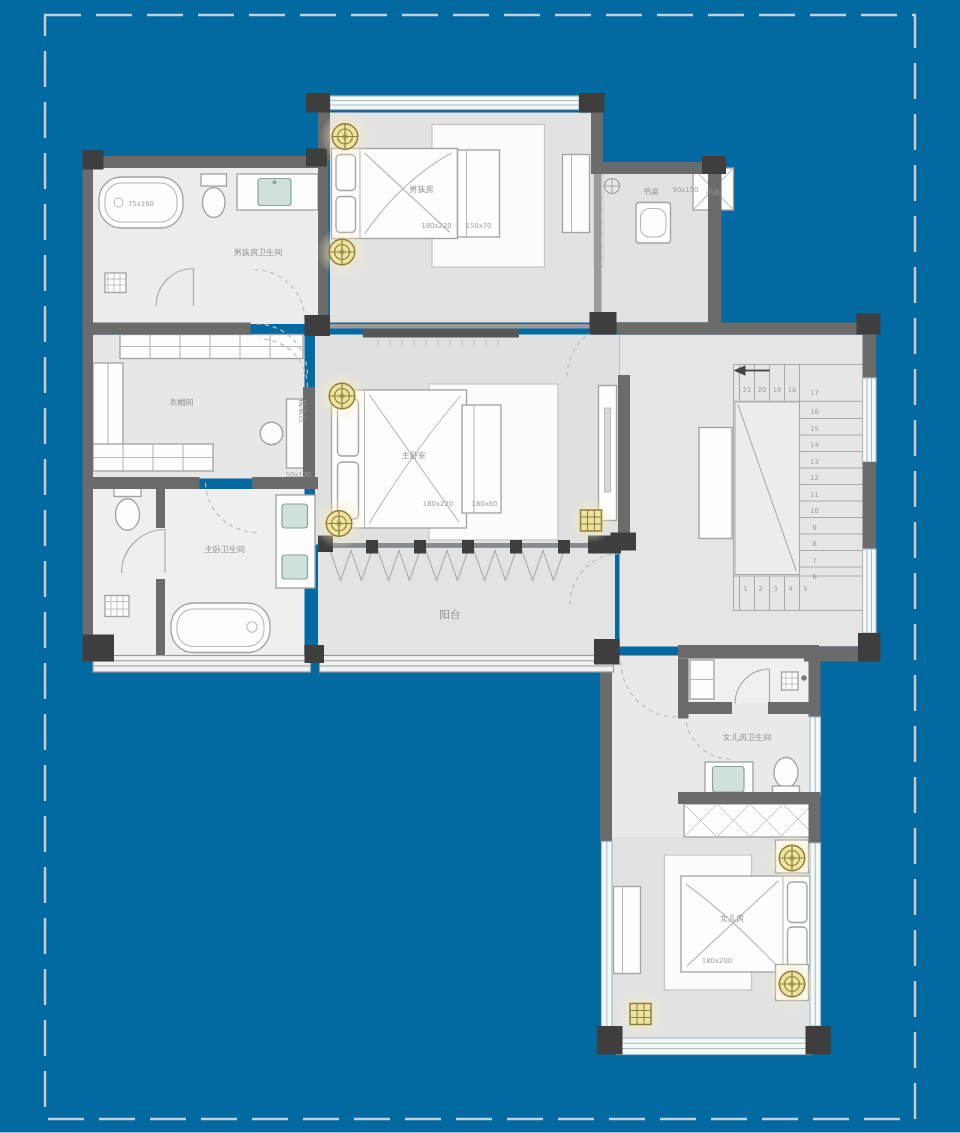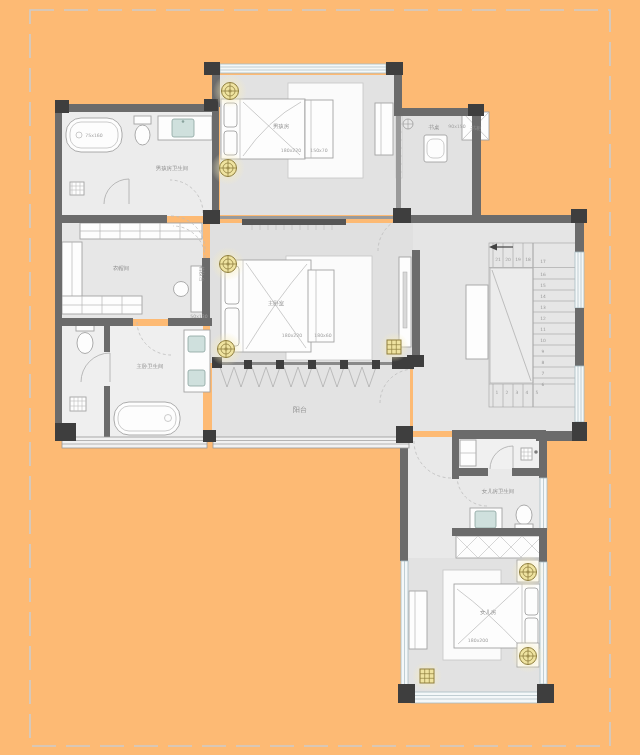--- a/index.html
+++ b/index.html
@@ -1,16 +1,16 @@
 <!DOCTYPE html>
 <html><head>
 <meta charset="utf-8">
 <style>
   html,body{margin:0;padding:0;background:#ffffff;}
-  .page{width:640px;height:755px;position:relative;background:#fdba74;overflow:hidden;}
+  .page{width:640px;height:755px;position:relative;background:#0369a1;overflow:hidden;}
   svg text{font-family:"DejaVu Sans",sans-serif;}
   .w{fill:#6b6b6b;}
   .b{fill:#3e3e3e;}
   .fx{fill:#fdfdfd;stroke:#a3a3a3;stroke-width:0.9;}
   .fx2{fill:none;stroke:#b6b6b6;stroke-width:0.7;}
   .teal{fill:#cfe0dd;stroke:#8aa39e;stroke-width:0.8;}
   .arc{fill:none;stroke:#bdbdbd;stroke-width:0.8;stroke-dasharray:3 2.5;}
   .arcS{fill:none;stroke:#ababab;stroke-width:0.8;}
   .winr{fill:#f4f8f9;stroke:#a9bcc3;stroke-width:0.8;}
   .winl{stroke:#a9bcc3;stroke-width:0.7;}

